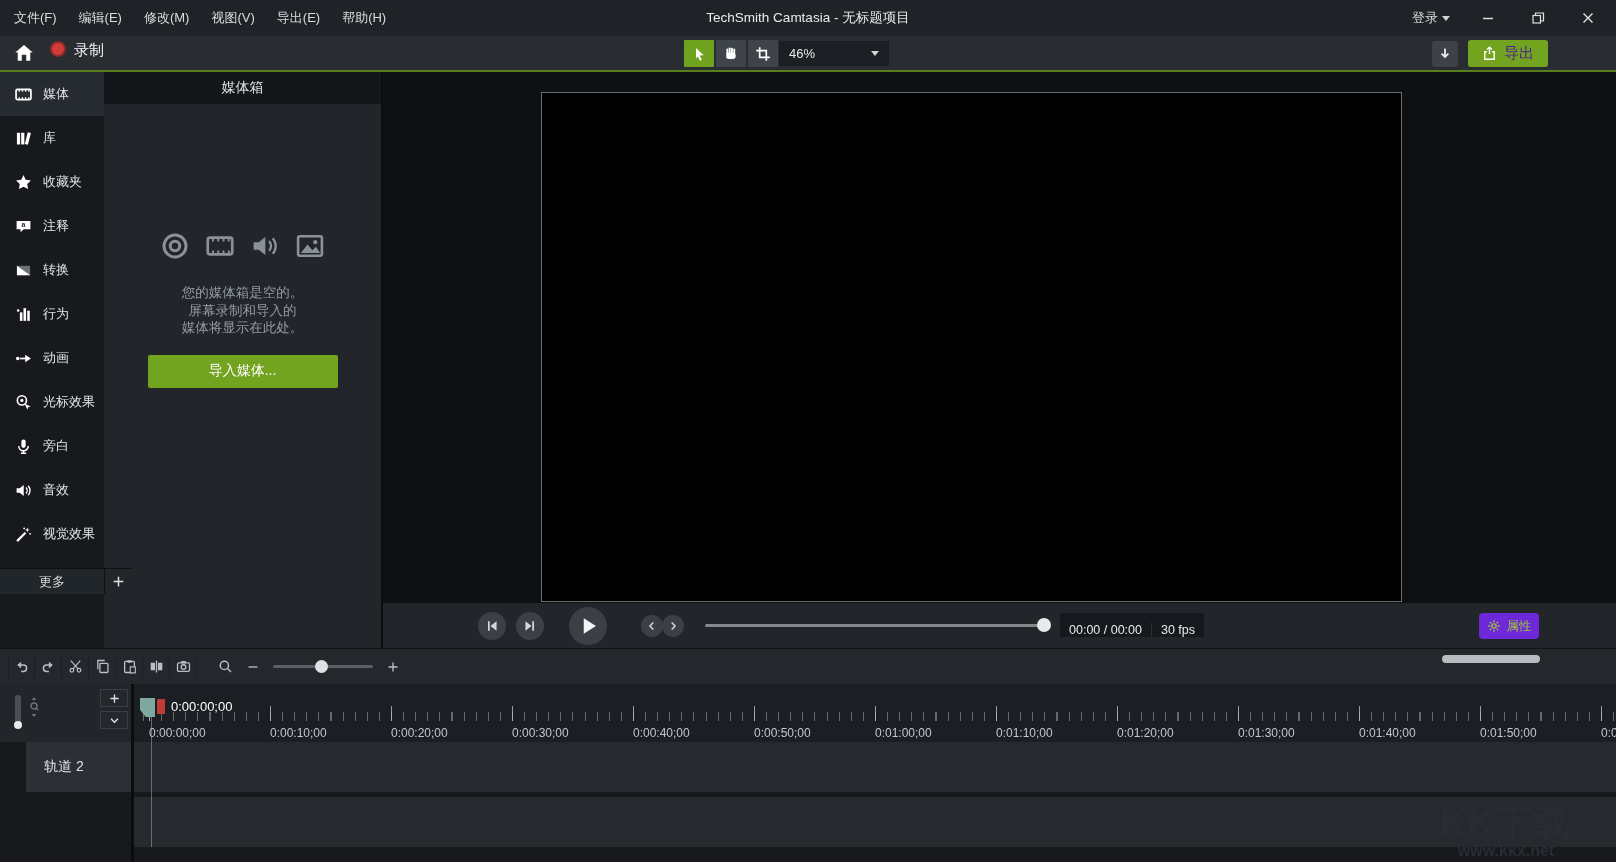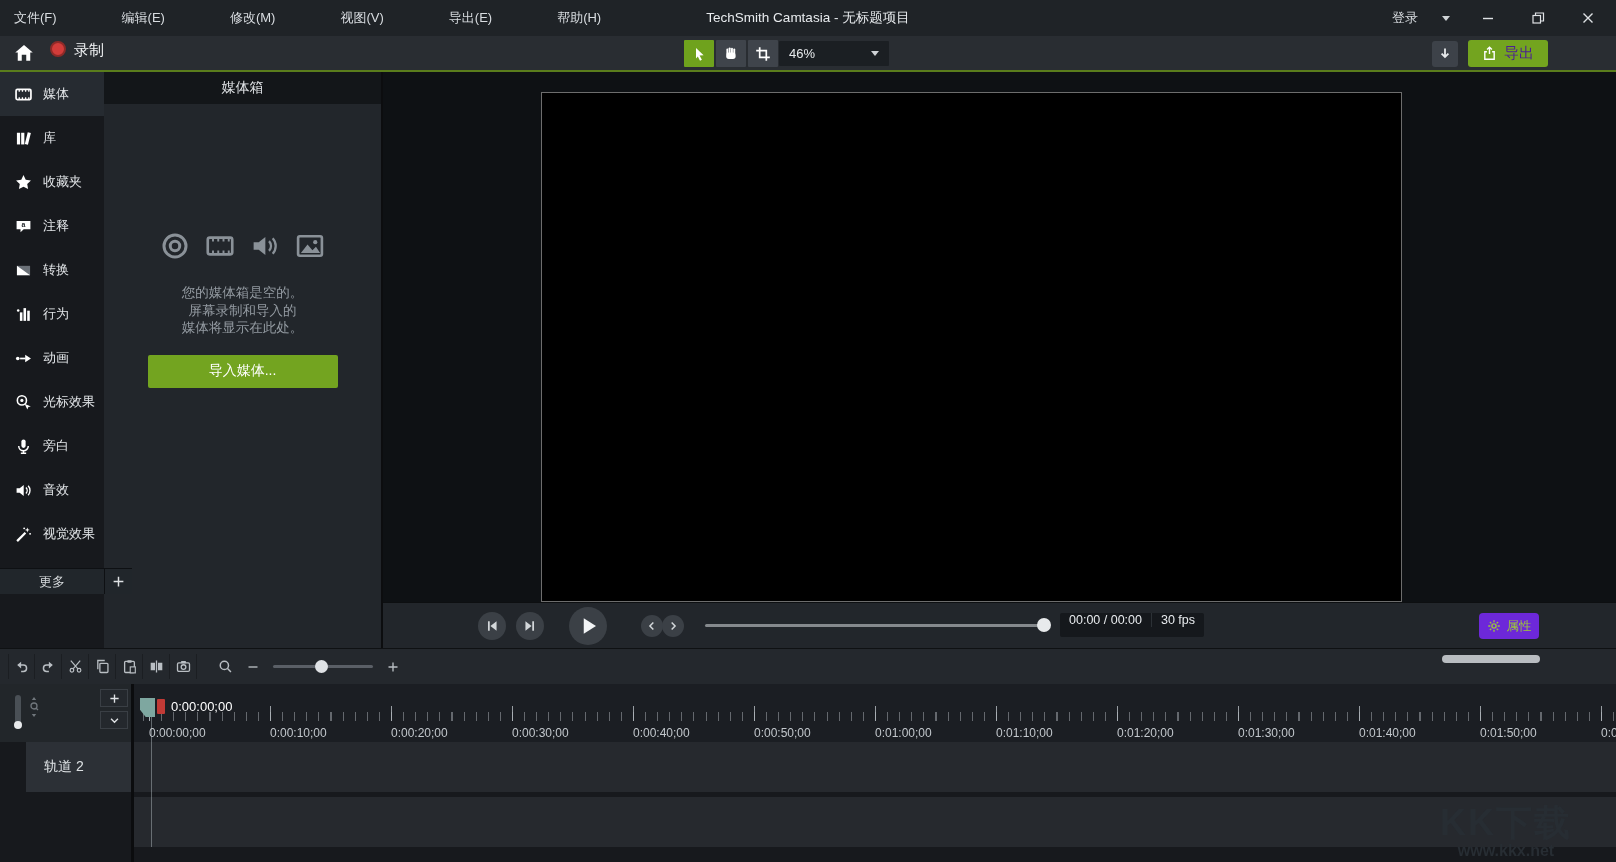--- a/index.html
+++ b/index.html
@@ -7,26 +7,26 @@
   #app {
     position:relative; width:1616px; height:862px; overflow:hidden;
     background:#17191d; font-family:"Liberation Sans","DejaVu Sans",sans-serif;
     color:#e6e9ec; font-size:13px; -webkit-font-smoothing:antialiased;
   }
   .ic { display:inline-block; vertical-align:middle; }
   svg { display:block; }
 
   
   .titlebar { position:absolute; left:0; top:0; width:1616px; height:36px; background:#1f2327; }
-  .menus { position:absolute; left:14px; top:0; height:36px; display:flex; align-items:center;gap:43px; }
+  .menus { position:absolute; left:14px; top:0; height:36px; display:flex; align-items:center; }
   .menu { padding:0 14px 0 0; margin-right:8px; color:#d9dde1; cursor:default; }
   .win-title { position:absolute; left:0; right:0; top:0; height:36px; line-height:36px; text-align:center;
     color:#e8ebee; font-size:13.5px; pointer-events:none; }
   .win-controls { position:absolute; right:16px; top:0; height:36px; display:flex; align-items:center; gap:26px; }
-  .signin { display:flex; align-items:center; gap:24px; color:#d9dde1; }
+  .signin { display:flex; align-items:center; gap:4px; color:#d9dde1; }
   .caret-down { width:0; height:0; border-left:4px solid transparent; border-right:4px solid transparent; border-top:5px solid #cfd3d6; }
   .wbtn { width:24px; height:24px; display:flex; align-items:center; justify-content:center; }
 
   
   .toolbar { position:absolute; left:0; top:36px; width:1616px; height:34px; background:#292d32; }
   .green-line { position:absolute; left:0; top:70px; width:1616px; height:2px; background:#5a7d1c; }
   .home-btn { position:absolute; left:14px; top:7px; }
   .record-group { position:absolute; left:50px; top:5px; display:flex; align-items:flex-start; gap:8px; height:24px; }
   .rec-dot { width:16px; height:16px; border-radius:50%; background:#d23c3a; border:2px solid #8e2a28; }
   .rec-label { font-size:15px; color:#f2f4f6; }
@@ -63,21 +63,21 @@
 
   
   .canvas { position:absolute; left:383px; top:72px; width:1233px; height:530px; background:#0e1114; }
   .stage { position:absolute; left:158px; top:20px; width:861px; height:510px; background:#000; border:1px solid #6d6d6d; }
 
   
   .playback { position:absolute; left:383px; top:602px; width:1233px; height:46px; background:#22262b; border-top:1px solid #0d0f11; }
   .pb-btn { position:absolute; border-radius:50%; background:#3b4046; display:flex; align-items:center; justify-content:center; color:#d3d7da; }
   .seek-track { position:absolute; left:322px; top:21px; width:345px; height:3px; background:#85898d; border-radius:2px; }
   .seek-handle { position:absolute; left:654px; top:15px; width:14px; height:14px; border-radius:50%; background:#e8eaec; }
-  .time-box { position:absolute; left:677px; top:10px; height:24px; background:#15181c; border-radius:2px; display:flex; align-items:flex-start; }
+  .time-box { position:absolute; left:677px; top:10px; height:24px; background:#15181c; border-radius:2px; display:flex; align-items:flex-end; }
   .time-box .t { padding:0 9px; color:#e8ebee; font-size:12.5px; white-space:nowrap; }
   .time-box .fps { padding:0 9px; color:#e8ebee; font-size:12.5px; border-left:1px solid #2c3136; white-space:nowrap; }
   .props-btn { position:absolute; right:77px; top:10px; width:60px; height:26px; background:#6d28d9; border-radius:4px;
     display:flex; align-items:center; justify-content:center; gap:6px; color:#9cc43c; font-size:12.5px; }
 
   
   .tl-toolbar { position:absolute; left:0; top:648px; width:1616px; height:36px; background:#24282d; border-top:1px solid #0f1113; }
   .tlt-group { position:absolute; top:5px; display:flex; }
   .tlt-btn { width:27px; height:25px; display:flex; align-items:center; justify-content:center; color:#b9bec3; border-right:1px solid #1b1e22; }
   .tlt-btn:first-child { border-left:1px solid #1b1e22; }

